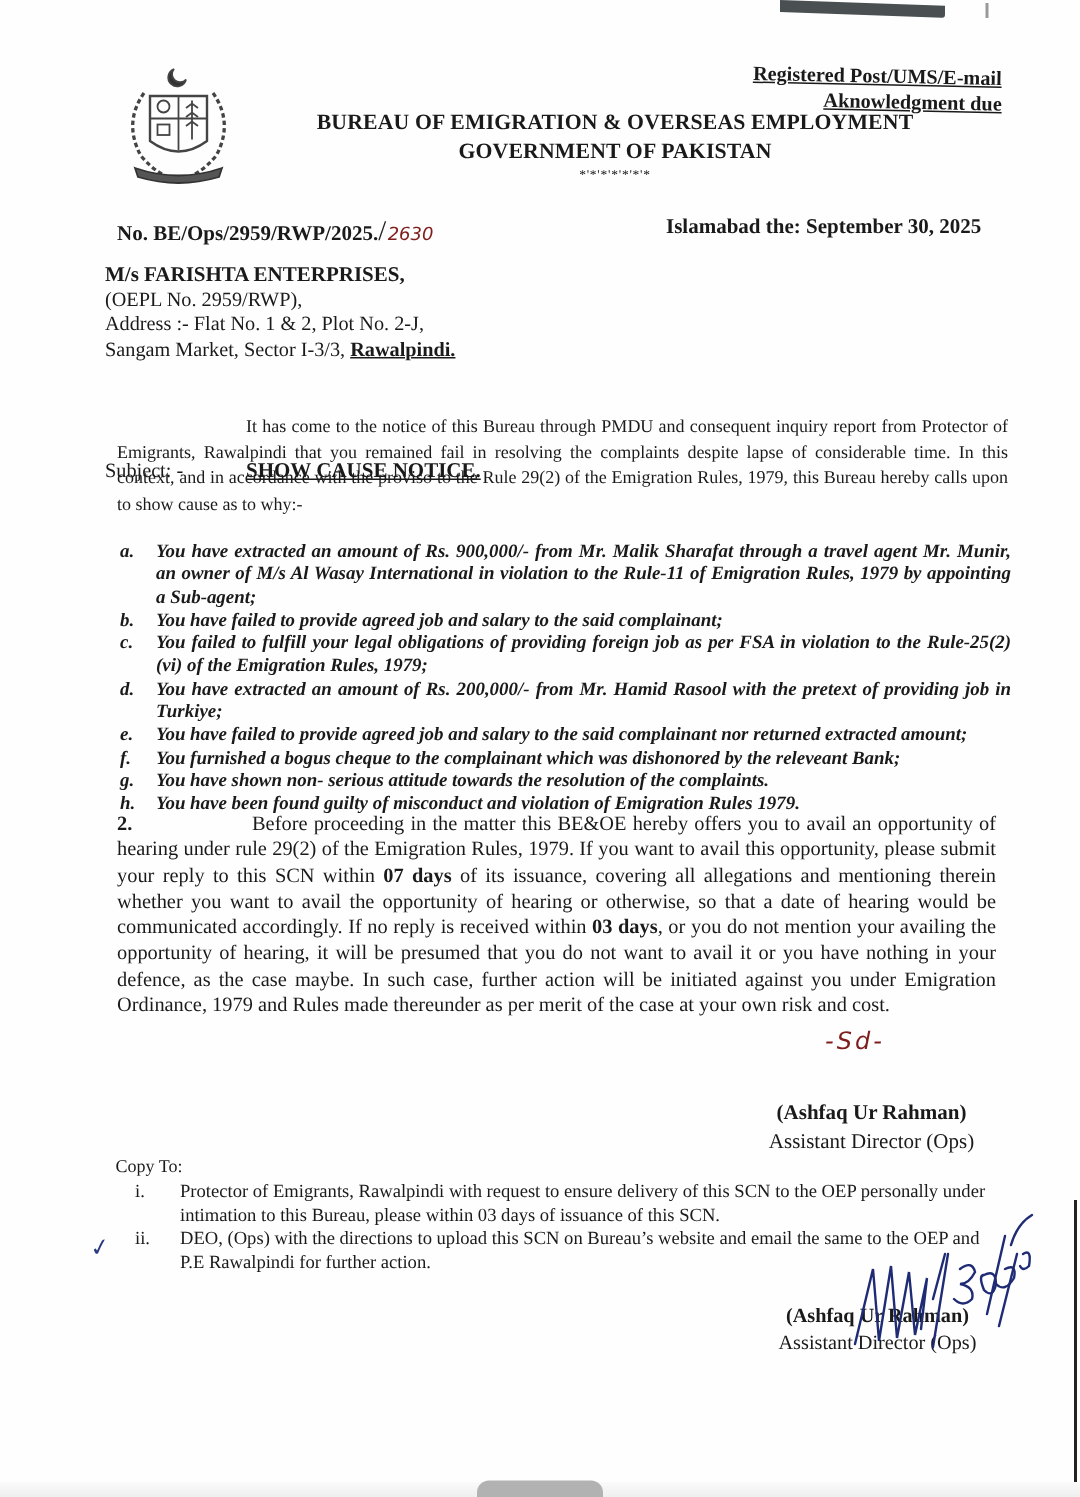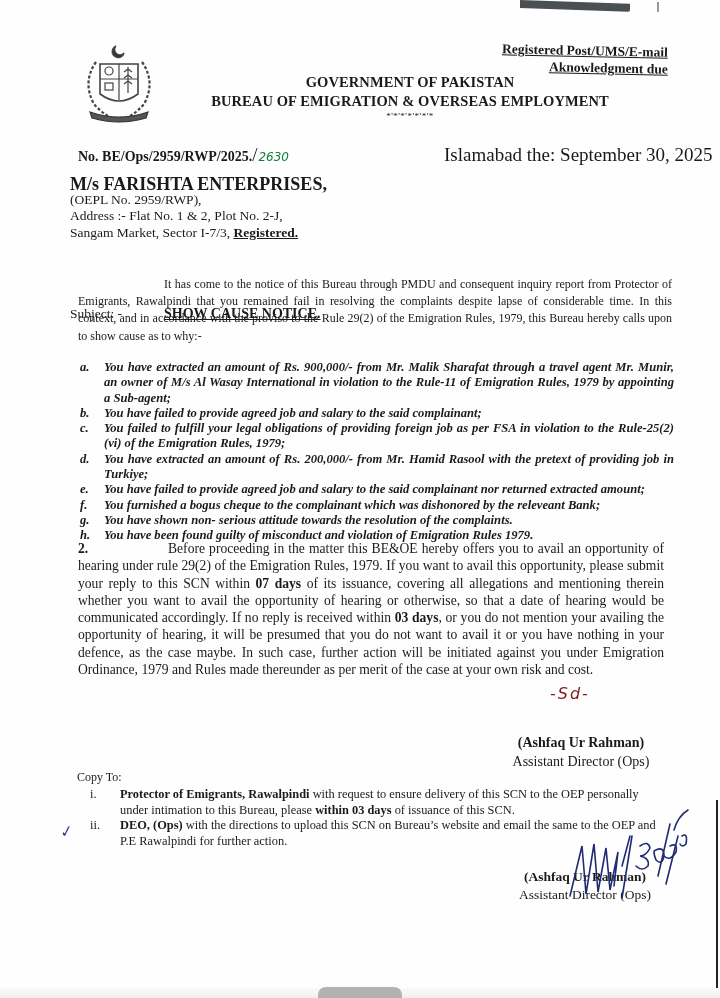--- a/index.html
+++ b/index.html
@@ -16,26 +16,26 @@
 
   .reg-post { position: absolute; right: 52px; top: 42px; text-align: right; font-weight: bold; font-size: 13.5px; line-height: 17px; }
   .reg-post span { display: block; text-decoration: underline; }
   .reg-post .l1 { transform: rotate(1.2deg); }
   .reg-post .l2 { transform: rotate(1.2deg); }
 
   .header { position: absolute; left: 150px; top: 73px; width: 520px; text-align: center; font-weight: bold; font-size: 14.5px; line-height: 19px; letter-spacing: 0.1px; }
   .header .stars { font-size: 9px; line-height: 10px; font-weight: normal; letter-spacing: 0.5px; }
 
   .ref-no { position: absolute; left: 78px; top: 144px; font-weight: bold; font-size: 14px; }
-  .ref-no .hand { font-family: "DejaVu Sans", sans-serif; font-weight: normal; font-style: italic; font-size: 12px; color: #15803d; margin-left: 1px; }
+  .ref-no .hand { font-family: "DejaVu Sans", sans-serif; font-weight: normal; font-style: italic; font-size: 12px; color: #7f1d1d; margin-left: 1px; }
   .ref-no .slash { font-weight: normal; font-size: 19px; color: #222; }
-  .date-line { position: absolute; left: 444px; top: 144px; font-weight: normal; font-size: 19px; }
+  .date-line { position: absolute; left: 444px; top: 144px; font-weight: bold; font-size: 14px; }
 
   .addressee { position: absolute; left: 70px; top: 176px; font-size: 13.5px; line-height: 16.2px; }
-  .addressee .name { font-weight: bold; font-size: 18px; }
+  .addressee .name { font-weight: bold; font-size: 14px; }
   .addressee .u { font-weight: bold; text-decoration: underline; }
 
   .subject { position: absolute; left: 70px; top: 262px; font-size: 13.5px; line-height: 16px; margin-top: 44px; }
   .subject .label { display: inline-block; width: 94px; }
   .subject .title { font-weight: bold; text-decoration: underline; font-size: 14px; }
 
   .para1 { position: absolute; left: 78px; top: 276px; width: 594px; font-size: 12px; line-height: 17.2px; text-align: justify; }
   .para1 .indent { display: inline-block; width: 86px; }
 
   .allegations { position: absolute; left: 78px; top: 360px; width: 596px; font-style: italic; font-weight: bold; font-size: 12.6px; line-height: 15.3px; font-family: "Liberation Serif", serif; }
@@ -49,21 +49,21 @@
 
   .sd { position: absolute; left: 550px; top: 684px; font-family: "DejaVu Sans", sans-serif; font-style: italic; font-size: 16px; color: #7f1d1d; letter-spacing: 2px; }
 
   .sig1 { position: absolute; left: 506px; top: 733px; text-align: center; font-size: 14px; line-height: 19px; width: 150px; }
   .sig1 .nm { font-weight: bold; }
 
   .copy-to { position: absolute; left: 77px; top: 770px; font-size: 12px; }
   .copy-list { position: absolute; left: 78px; top: 787px; width: 580px; font-size: 12.4px; line-height: 15.5px; }
   .copy-item { display: flex; }
   .copy-item .marker { width: 42px; flex-shrink: 0; padding-left: 12px; }
-  .copy-item b { font-weight: bold; }
+  .copy-item b { font-weight: normal; }
   .tick { position: absolute; left: 60px; top: 822px; font-family: "DejaVu Sans", sans-serif; color: #2a3a80; font-size: 16px; transform: rotate(-10deg); }
 
   .sig2 { position: absolute; left: 505px; top: 868px; text-align: center; font-size: 13.5px; line-height: 18px; width: 160px; }
   .sig2 .nm { font-weight: bold; }
   .scribble { position: absolute; left: 560px; top: 806px; width: 130px; height: 100px; }
 </style>
 </head>
 <body>
 
 <div class="page">
@@ -86,35 +86,35 @@
       <path d="M14 70 q29 10 58 0 l-2 6 q-27 8 -54 0z" fill="#555" stroke="#333"></path>
     </g>
   </svg>
 
   <div class="reg-post">
     <span class="l1">Registered Post/UMS/E-mail</span>
     <span class="l2">Aknowledgment due</span>
   </div>
 
   <div class="header">
+    <div>BUREAU OF EMIGRATION &amp; OVERSEAS EMPLOYMENT</div>
     <div>GOVERNMENT OF PAKISTAN</div>
-    <div>BUREAU OF EMIGRATION &amp; OVERSEAS EMPLOYMENT</div>
     <div class="stars">*'*'*'*'*'*'*</div>
   </div>
 
   <div class="ref-no">
     <span>No. BE/Ops/2959/RWP/2025.</span><span class="slash">/</span><span class="hand">2630</span>
   </div>
   <div class="date-line">Islamabad the: September 30, 2025</div>
 
   <div class="addressee">
     <div class="name">M/s FARISHTA ENTERPRISES,</div>
     <div>(OEPL No. 2959/RWP),</div>
     <div>Address :-  Flat No. 1 &amp; 2, Plot No. 2-J,</div>
-    <div><span>Sangam Market, Sector I-7/3, </span><span class="u">Registered.</span></div>
+    <div><span>Sangam Market, Sector I-3/3, </span><span class="u">Rawalpindi.</span></div>
   </div>
 
   <div class="subject">
     <span class="label">Subject: -</span><span class="title">SHOW CAUSE NOTICE.</span>
   </div>
 
   <div class="para1">
     <span class="indent"></span><span>It has come to the notice of this Bureau through PMDU and consequent inquiry report from Protector of Emigrants, Rawalpindi that you remained fail in resolving the complaints despite lapse of considerable time. In this context, and in accordance with the proviso to the Rule 29(2) of the Emigration Rules, 1979, this Bureau hereby calls upon to show cause as to why:-</span>
   </div>
 

